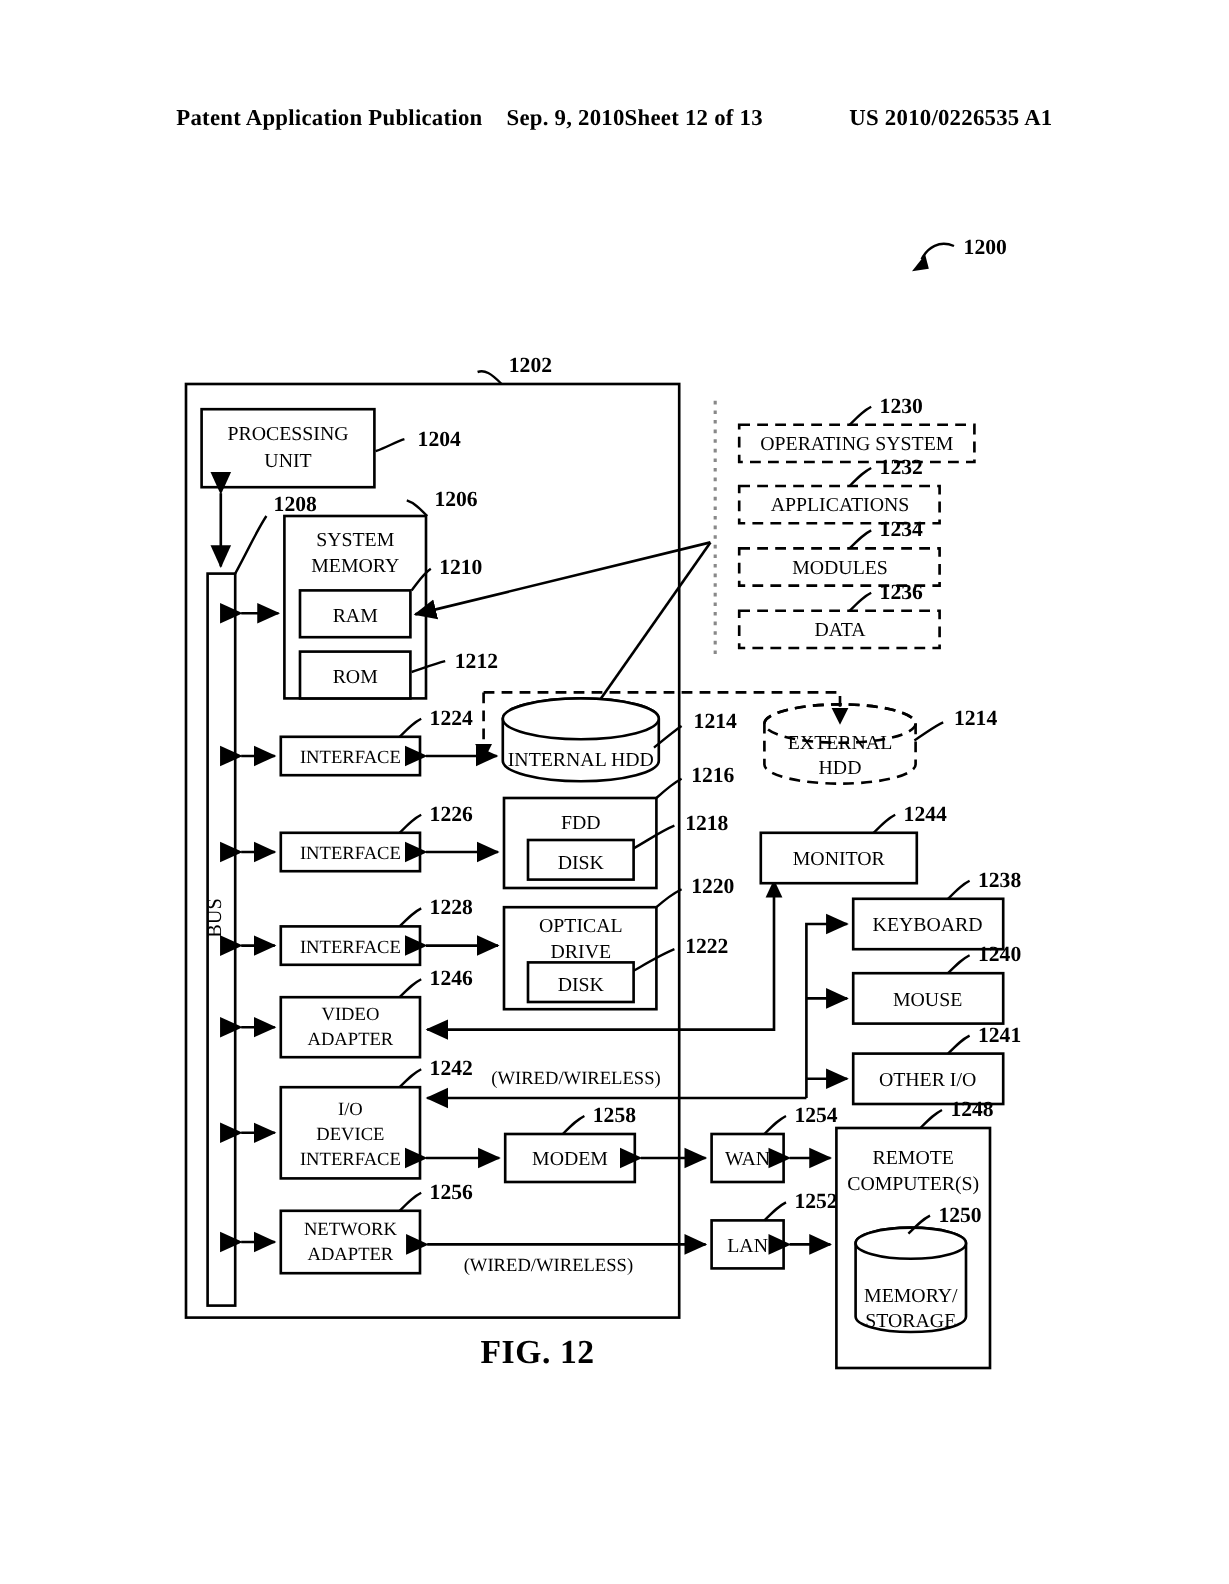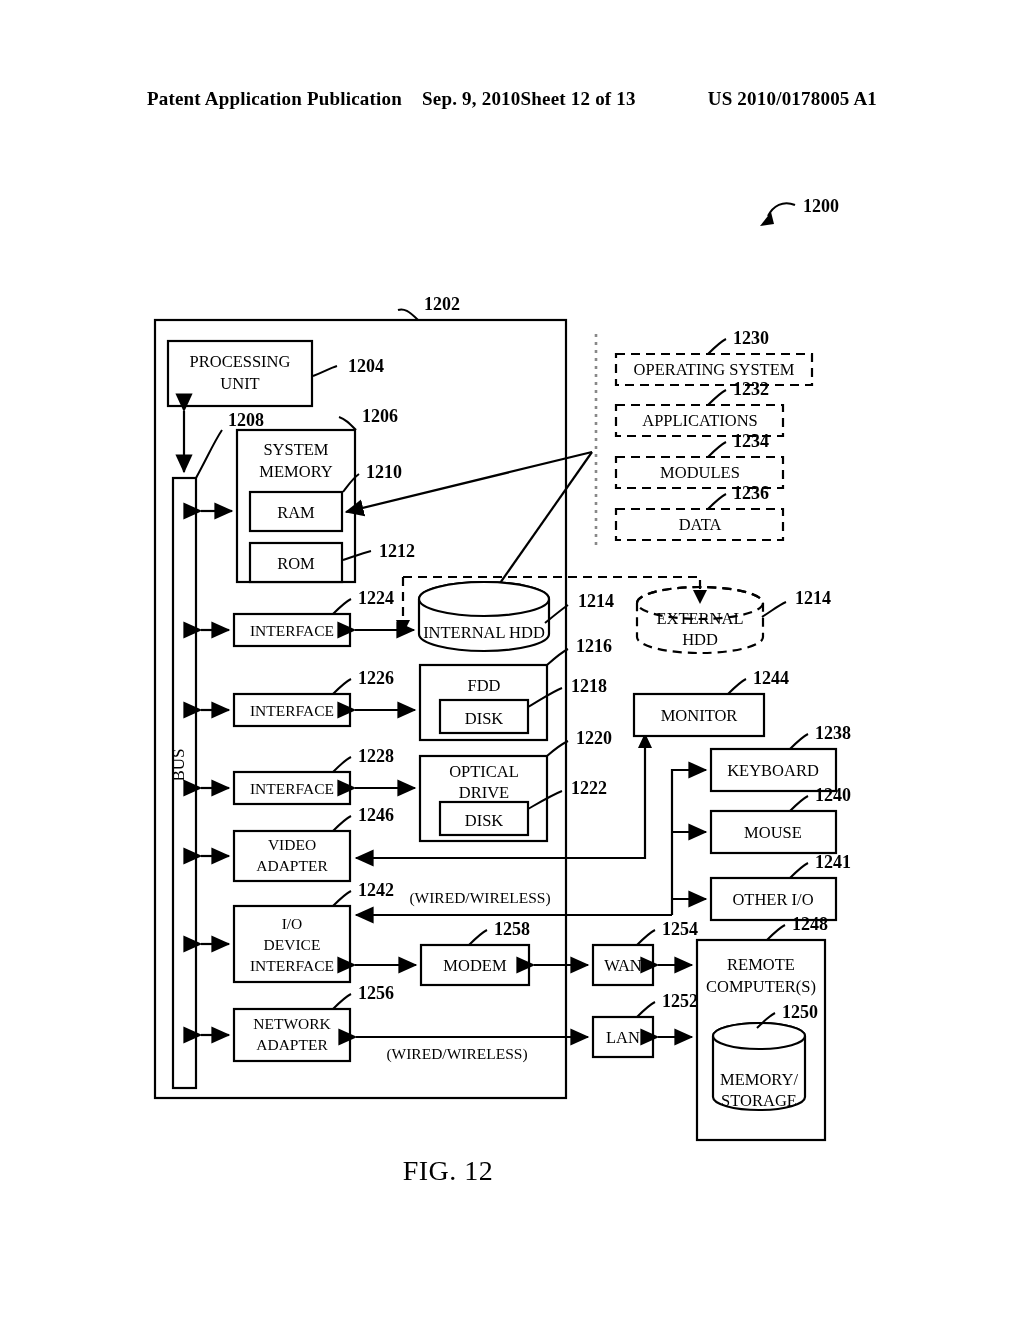--- a/index.html
+++ b/index.html
@@ -6,22 +6,22 @@
   body{width:1024px;height:1320px;position:relative;
        font-family:"Liberation Serif", serif;color:#000;}
   .sheet{position:absolute;inset:0;}
   .hdr{position:absolute;top:88px;left:0;width:1024px;
        display:flex;justify-content:center;align-items:baseline;
        font-weight:bold;font-size:19px;letter-spacing:.2px;}
   .hdr span{white-space:nowrap;}
   .hdr .h1{margin-right:20px;}
   .hdr .h2{}
   .hdr .h3{margin-right:72px;}
-  .figcap{position:absolute;left:0;top:1155px;width:896px;text-align:center;
-          font-weight:normal;font-size:28px;letter-spacing:.5px;}
+  .figcap{position:absolute;left:0;top:1112px;width:896px;text-align:center;
+          font-weight:bold;font-size:28px;letter-spacing:.5px;}
   svg{position:absolute;left:0;top:0;}
   .bx{fill:#fff;stroke:#000;stroke-width:2.2;}
   .bx-d{fill:none;stroke:#000;stroke-width:2.2;stroke-dasharray:9 6;}
   .lbl{font-family:"Liberation Serif",serif;font-size:16.5px;text-anchor:middle;
        fill:#000;}
   .lbl-s{font-size:15.5px;}
   .num{font-family:"Liberation Serif",serif;font-size:18px;font-weight:bold;
        fill:#000;}
   .ln{stroke:#000;stroke-width:2.2;fill:none;}
   .lead{stroke:#000;stroke-width:2;fill:none;}
@@ -32,21 +32,21 @@
 </style>
 </head>
 <body>
 
 <div class="sheet">
 
   <div class="hdr">
     <span class="h1">Patent Application Publication</span>
     <span class="h2">Sep. 9, 2010</span>
     <span class="h3">Sheet 12 of 13</span>
-    <span class="h4">US 2010/0178005 A1</span>
+    <span class="h4">US 2010/0226535 A1</span>
   </div>
 
   <svg width="1024" height="1320" viewBox="0 0 1024 1320">
     <defs>
       <marker id="ah" markerWidth="9" markerHeight="9" refX="8" refY="4.5" orient="auto" markerUnits="strokeWidth">
         <path d="M0,0.6 L8.6,4.5 L0,8.4 z" fill="#000"></path>
       </marker>
       <marker id="ahs" markerWidth="8" markerHeight="8" refX="7.4" refY="4" orient="auto" markerUnits="strokeWidth">
         <path d="M0,0.5 L7.6,4 L0,7.5 z" fill="#000"></path>
       </marker>

